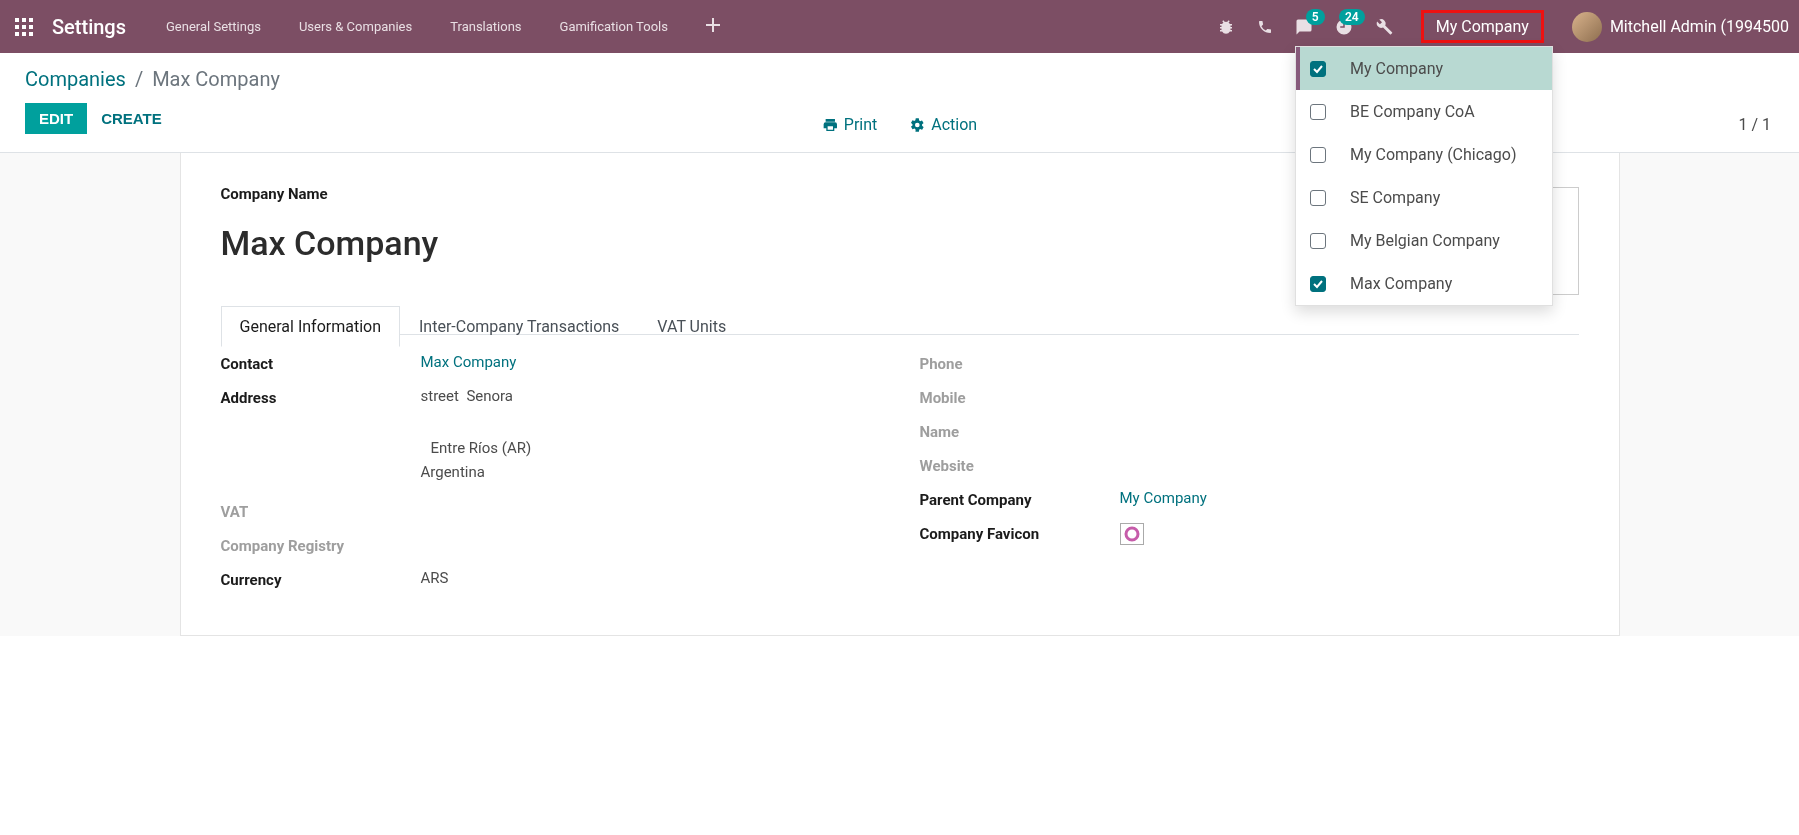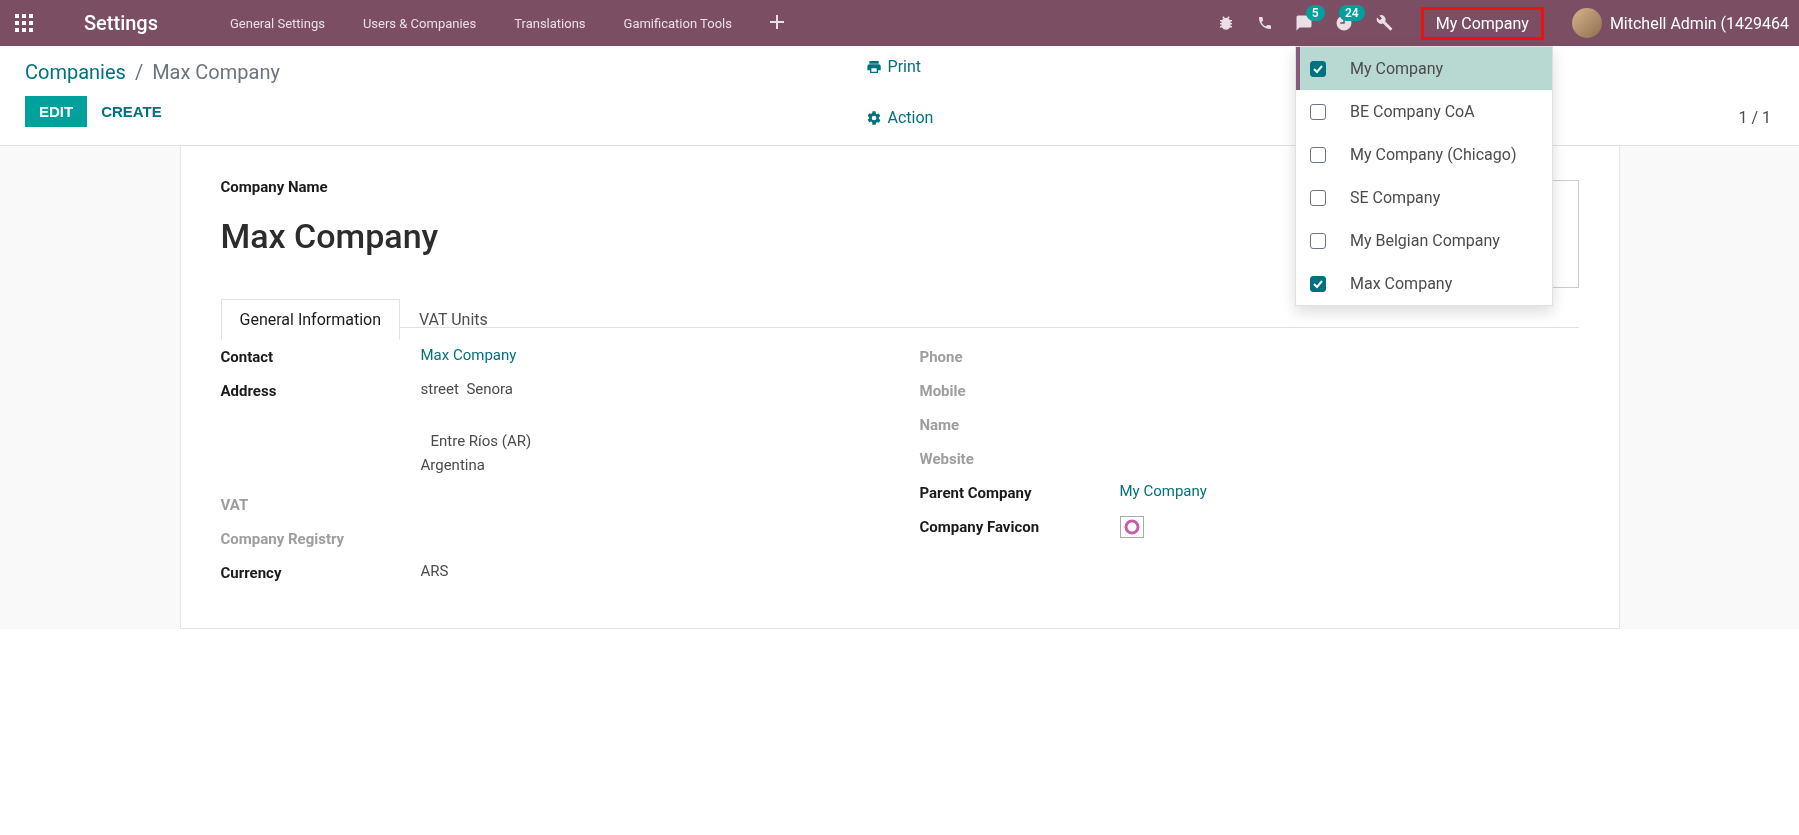--- a/index.html
+++ b/index.html
@@ -1,19 +1,19 @@
 <!DOCTYPE html>
 <html><head>
 <meta charset="utf-8">
 <style>
   * { box-sizing: border-box; margin: 0; padding: 0; }
   body { font-family: -apple-system, BlinkMacSystemFont, "Segoe UI", Roboto, "Helvetica Neue", Arial, sans-serif; background: #fff; color: #4c4c4c; font-size: 15px; overflow-x: hidden; }
   
   
-  .navbar { background: #7C4E64; height: 46px; display: flex; align-items: center; color: #fff; padding: 0 10px; gap: 32px; }
+  .navbar { background: #7C4E64; height: 53px; display: flex; align-items: center; color: #fff; padding: 0 10px; }
   .nav-apps { width: 28px; height: 28px; display: flex; align-items: center; justify-content: center; margin-right: 14px; cursor: pointer; }
   .nav-title { font-size: 20px; font-weight: 500; margin-right: 40px; }
   .nav-menu { display: flex; gap: 38px; align-items: center; }
   .nav-item { color: #e9dfe4; font-size: 13px; cursor: pointer; white-space: nowrap; }
   .nav-spacer { flex: 1; }
   .nav-icons { display: flex; align-items: center; gap: 22px; }
   .nav-icon { position: relative; cursor: pointer; color: #e9dfe4; display:flex; align-items:center; }
   .badge { position: absolute; top: -9px; right: -12px; background: #00A09D; color: #fff; font-size: 12px; border-radius: 10px; padding: 1px 6px; font-weight: 600; }
   .company-switch { border: 3px solid #e11; padding: 4px 12px; color: #fff; font-size: 16px; cursor: pointer; margin: 0 6px; }
   .user-area { display: flex; align-items: center; gap: 8px; cursor: pointer; }
@@ -22,21 +22,21 @@
 
   
   .controlbar { padding: 14px 20px 18px 25px; border-bottom: 1px solid #dee2e6; position: relative; }
   .breadcrumb { font-size: 20px; margin-bottom: 12px; }
   .breadcrumb a { color: #00717E; text-decoration: none; }
   .breadcrumb .sep { color: #6c757d; margin: 0 4px; }
   .breadcrumb .current { color: #6c757d; }
   .btn-row { display: flex; align-items: center; }
   .btn-edit { background: #00A09D; color: #fff; border: none; padding: 7px 14px; font-weight: 700; font-size: 15px; cursor: pointer; margin-right: 14px; }
   .btn-create { color: #00717E; font-weight: 700; font-size: 15px; background: none; border: none; cursor: pointer; }
-  .tool-center { position: absolute; left: 50%; transform: translateX(-50%); bottom: 18px; display: flex; gap: 32px; flex-direction: column; }
+  .tool-center { position: absolute; left: 50%; transform: translateX(-50%); bottom: 18px; display: flex; gap: 32px; }
   .tool-link { color: #00717E; font-size: 16px; cursor: pointer; display:flex; align-items:center; gap:6px; }
   .pager { position: absolute; right: 28px; bottom: 18px; font-size: 16px; color: #4c4c4c; }
 
   
   .dropdown { position: absolute; top: 46px; right: 246px; width: 258px; background: #fff; border: 1px solid #e0e0e0; box-shadow: 0 6px 14px rgba(0,0,0,0.14); z-index: 100; }
   .dd-item { display: flex; align-items: center; padding: 12px 14px; cursor: pointer; font-size: 16px; }
   .dd-item .cb { width: 16px; height: 16px; border: 1px solid #6c757d; border-radius: 3px; margin-right: 24px; display:inline-flex; align-items:center; justify-content:center; flex-shrink:0; }
   .dd-item .cb.checked { background: #00717E; border-color: #00717E; color:#fff; }
   .dd-item.active { background: #B8D9D2; position: relative; margin-left: 4px; }
   .dd-item.active::before { content:''; position:absolute; left:-4px; top:0; bottom:0; width:4px; background:#875A7B; }
@@ -120,21 +120,21 @@
       <span class="badge">24</span>
     </span>
     <span class="nav-icon">
       <svg width="18" height="18" viewBox="0 0 24 24" fill="#e9dfe4">
           <path d="M22.7 19l-9.1-9.1a6 6 0 0 0-7.94-7.94l3.66 3.66-2.83 2.83L2.83 4.8A6 6 0 0 0 10.77 12.7l9.1 9.1a1 1 0 0 0 1.41 0l1.42-1.42a1 1 0 0 0 0-1.38z"></path>
         </svg>
     </span>
     <span class="company-switch">My Company</span>
     <div class="user-area">
       <div class="avatar"></div>
-      <span class="user-name">Mitchell Admin (1429464</span>
+      <span class="user-name">Mitchell Admin (1994500</span>
     </div>
   </div>
 </div>
 
 <div class="dropdown">
   <div class="dd-item active">
     <span class="cb checked">
         <svg width="10" height="10" viewBox="0 0 10 10">
           <path d="M1 5l3 3 5-6" stroke="#fff" stroke-width="2" fill="none"></path>
         </svg>
@@ -200,20 +200,21 @@
     <div class="co-name">Max Company</div>
     <div class="logo-box">
       <svg width="60" height="46" viewBox="0 0 60 46">
           <polygon points="30,2 58,44 46,44 30,14 14,44 2,44" fill="#1e4a6d"></polygon>
           <polygon points="30,14 46,44 14,44" fill="#b87a4a"></polygon>
         </svg>
     </div>
 
     <div class="tabs">
       <div class="tab active">General Information</div>
+      <div class="tab">Inter-Company Transactions</div>
       <div class="tab">VAT Units</div>
     </div>
 
     <div class="form-grid">
       <div class="col">
         <div class="field-row">
           <div class="field-label">Contact</div>
           <div class="field-value link">Max Company</div>
         </div>
         <div class="field-row">

